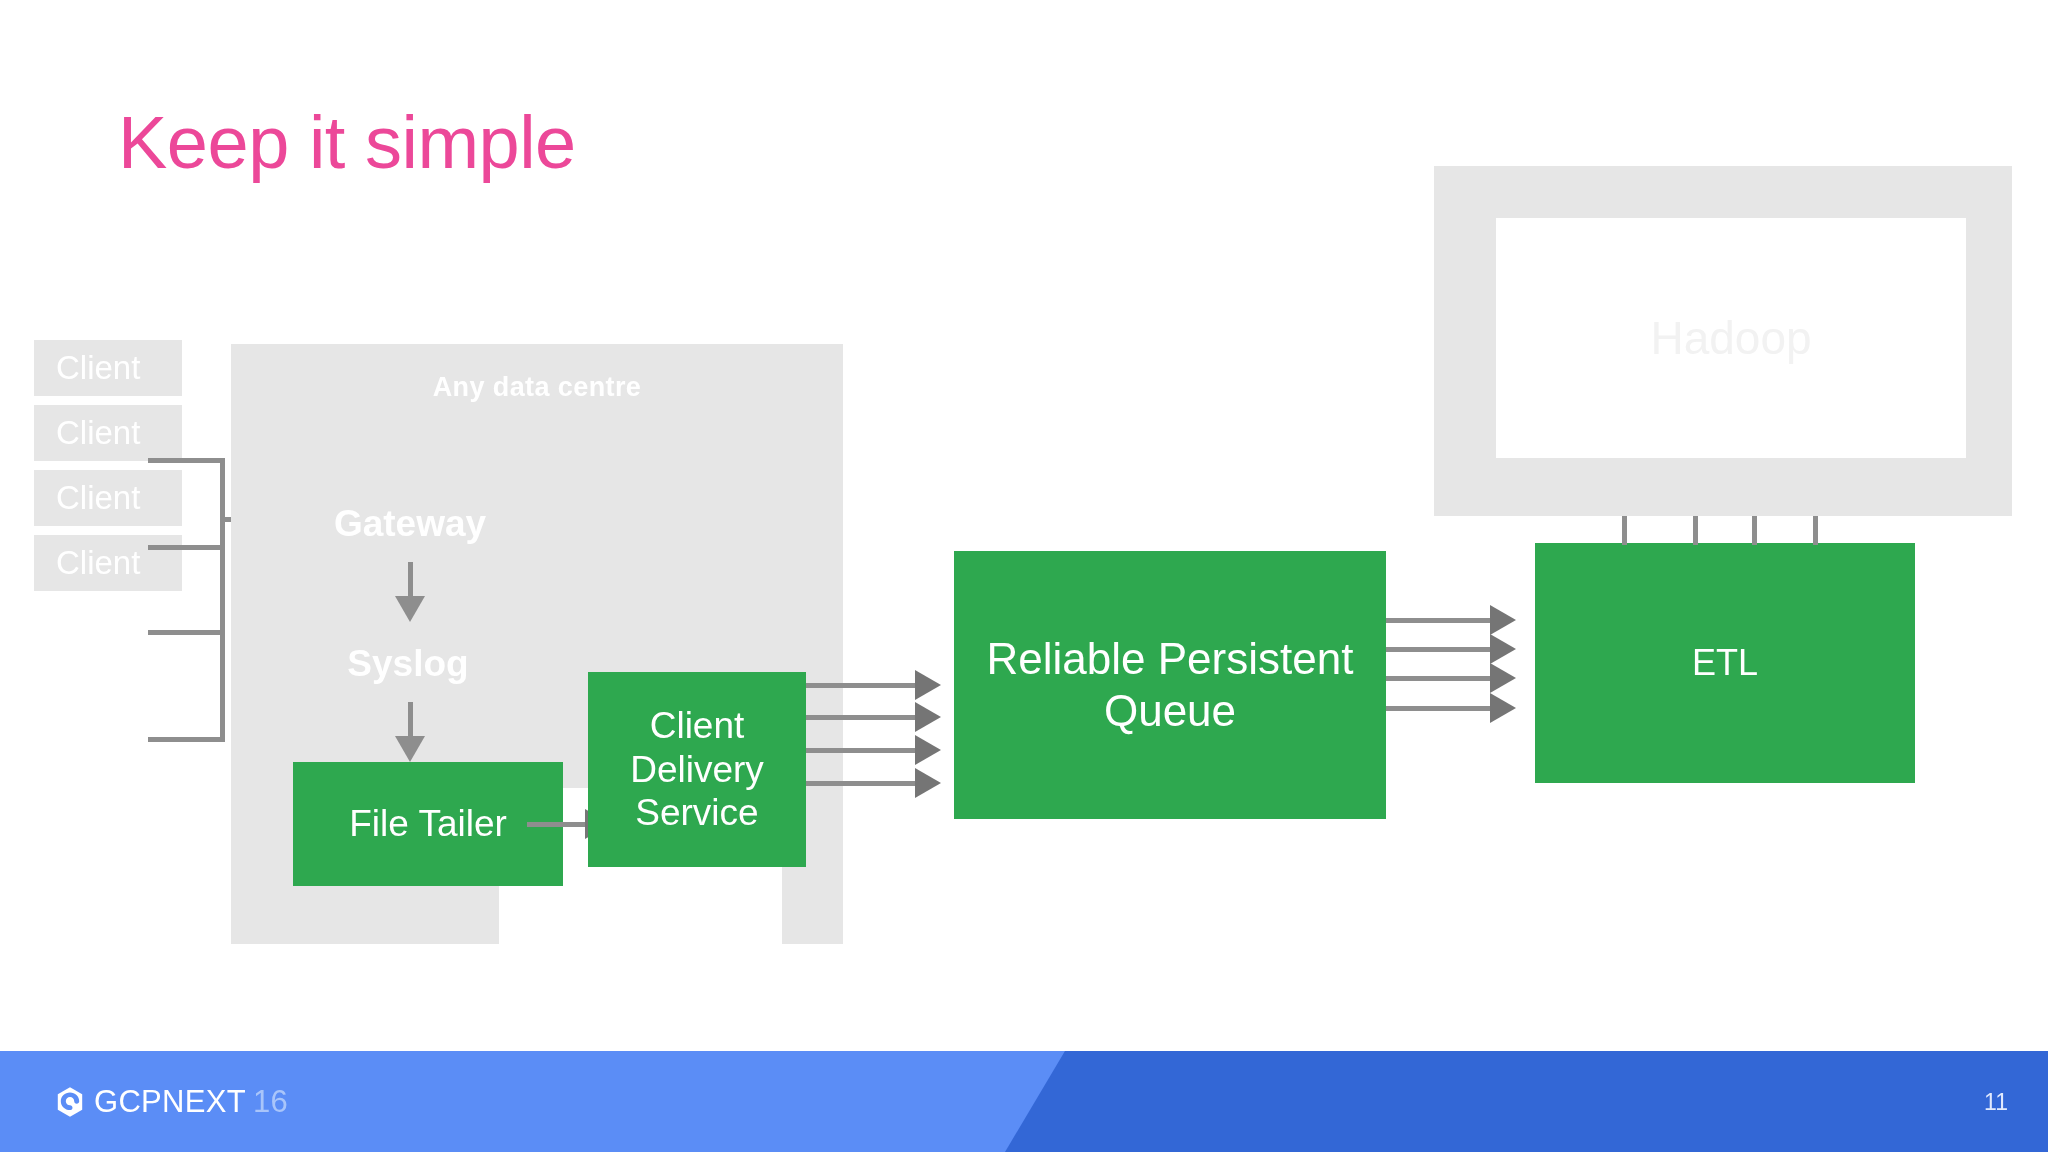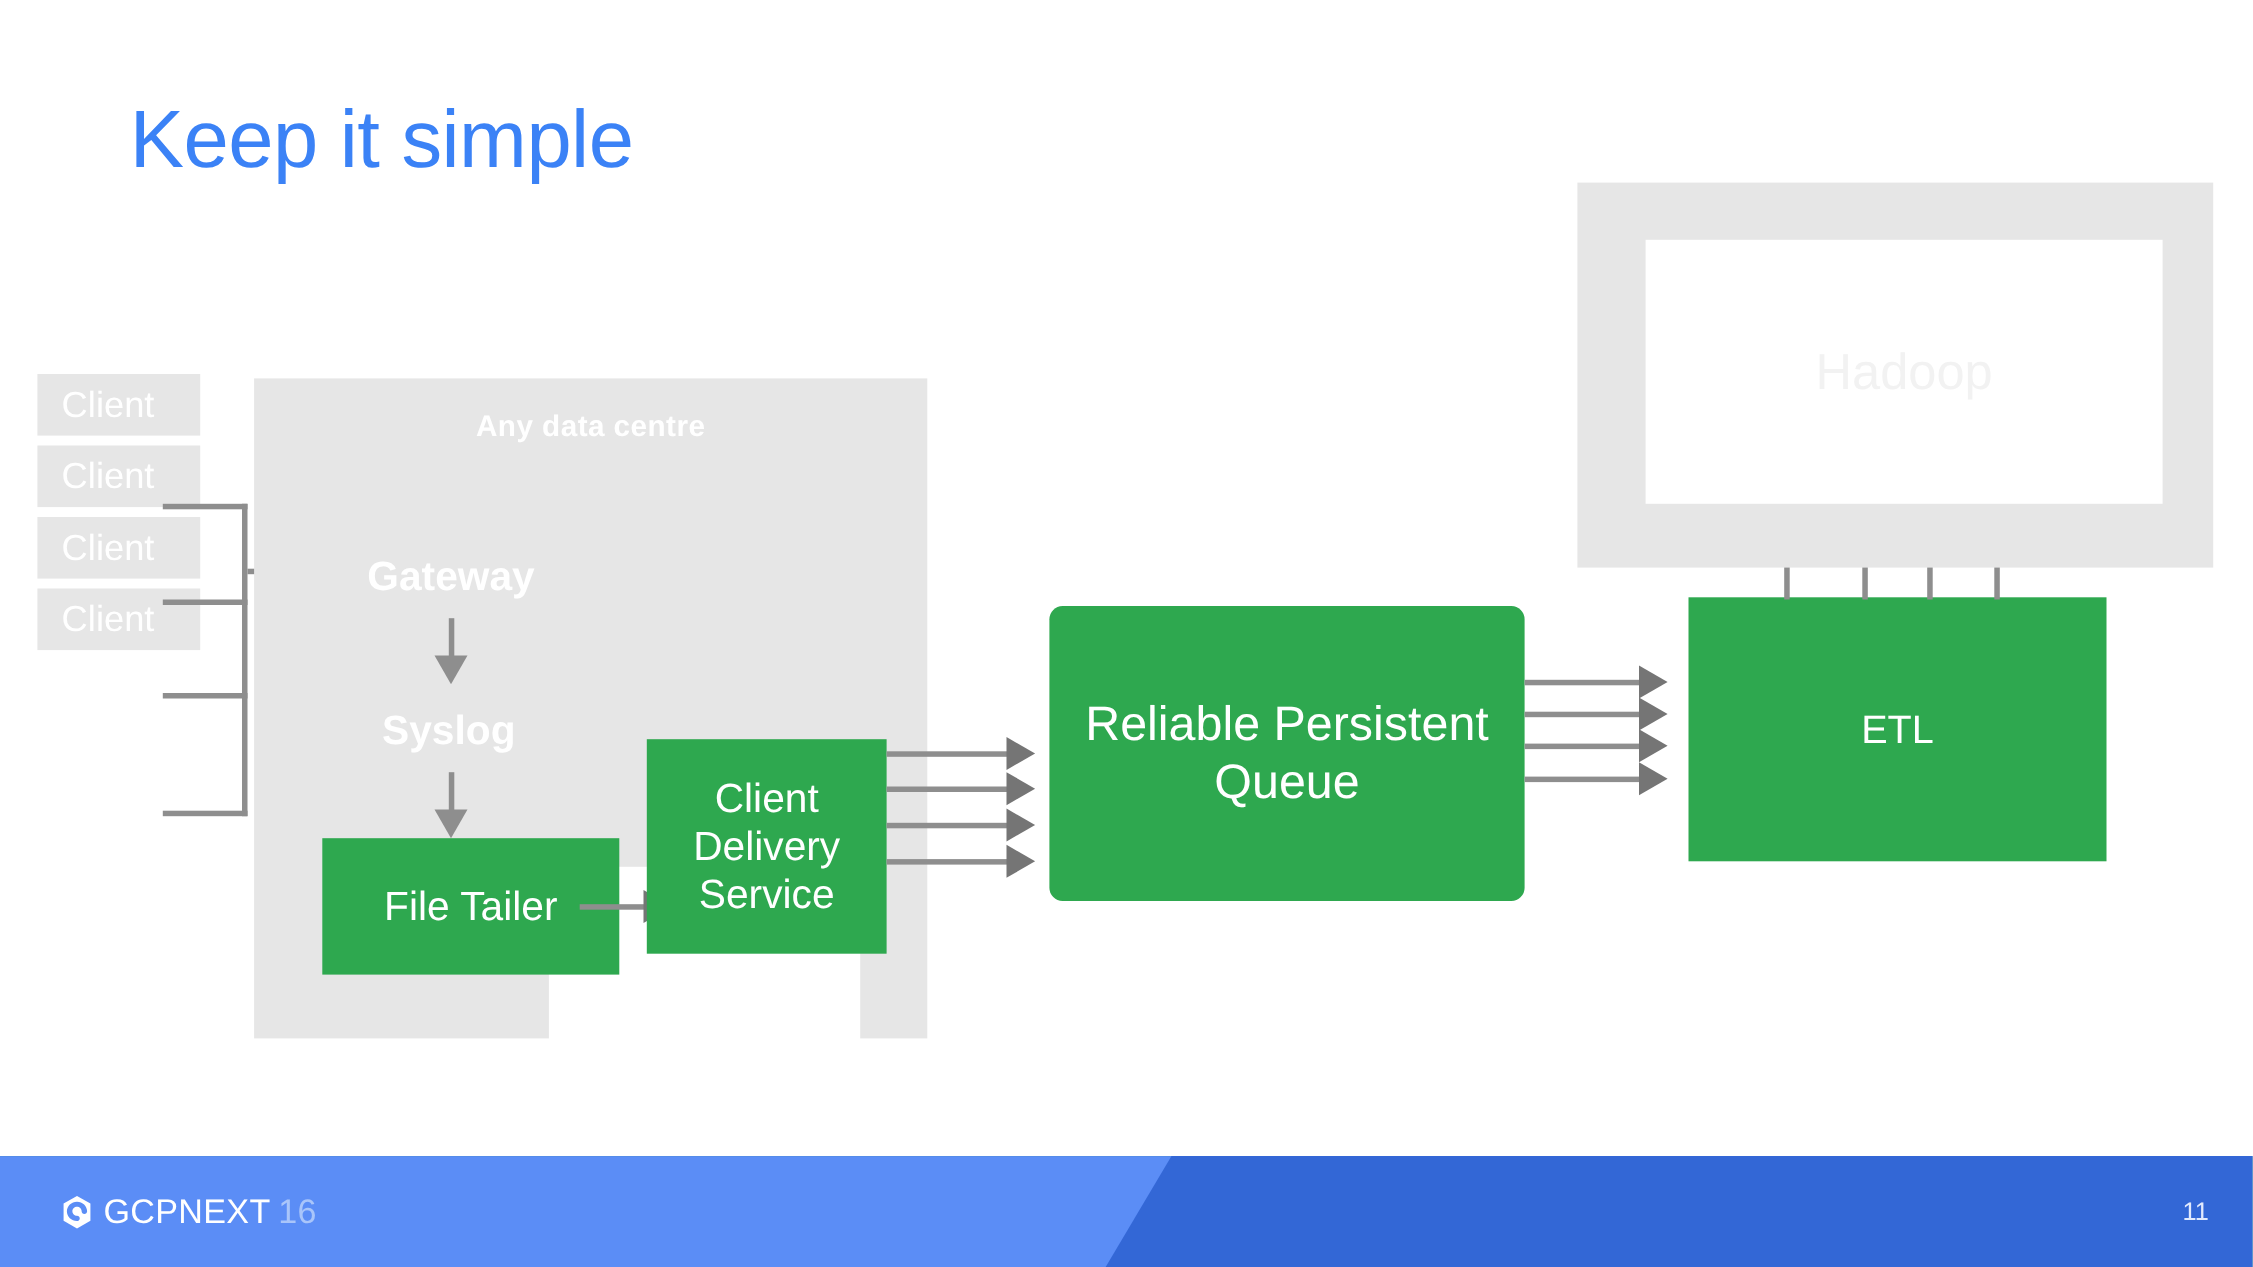--- a/index.html
+++ b/index.html
@@ -15,24 +15,24 @@
     width: 2048px;
     height: 1152px;
     background: #ffffff;
     overflow: hidden;
   }
 
   
   #slide-title {
     position: absolute;
     left: 118px;
-    top: 90px;
+    top: 106px;
     font-size: 74px;
     font-weight: 400;
-    color: #3b82f6;
+    color: #ec4899;
     letter-spacing: -0.5px;
     line-height: 1;
     white-space: nowrap;
   }
 
   
   .node {
     position: absolute;
     box-sizing: border-box;
     display: flex;
@@ -259,21 +259,21 @@
 
   <div class="hline" style="left:806px; top:715px; width:116px;"></div>
   <div class="arrow-right" style="left:915px; top:702px;"></div>
 
   <div class="hline" style="left:806px; top:748px; width:116px;"></div>
   <div class="arrow-right" style="left:915px; top:735px;"></div>
 
   <div class="hline" style="left:806px; top:781px; width:116px;"></div>
   <div class="arrow-right" style="left:915px; top:768px;"></div>
 
-  <div class="node node-green" style="left:954px; top:551px; width:432px; height:268px; font-size:44px;border-radius:12px;">
+  <div class="node node-green" style="left:954px; top:551px; width:432px; height:268px; font-size:44px;">
     <span>Reliable Persistent Queue</span>
   </div>
 
   <div class="hline" style="left:1386px; top:618px; width:111px;"></div>
   <div class="arrow-right" style="left:1490px; top:605px;"></div>
 
   <div class="hline" style="left:1386px; top:647px; width:111px;"></div>
   <div class="arrow-right" style="left:1490px; top:634px;"></div>
 
   <div class="hline" style="left:1386px; top:676px; width:111px;"></div>

